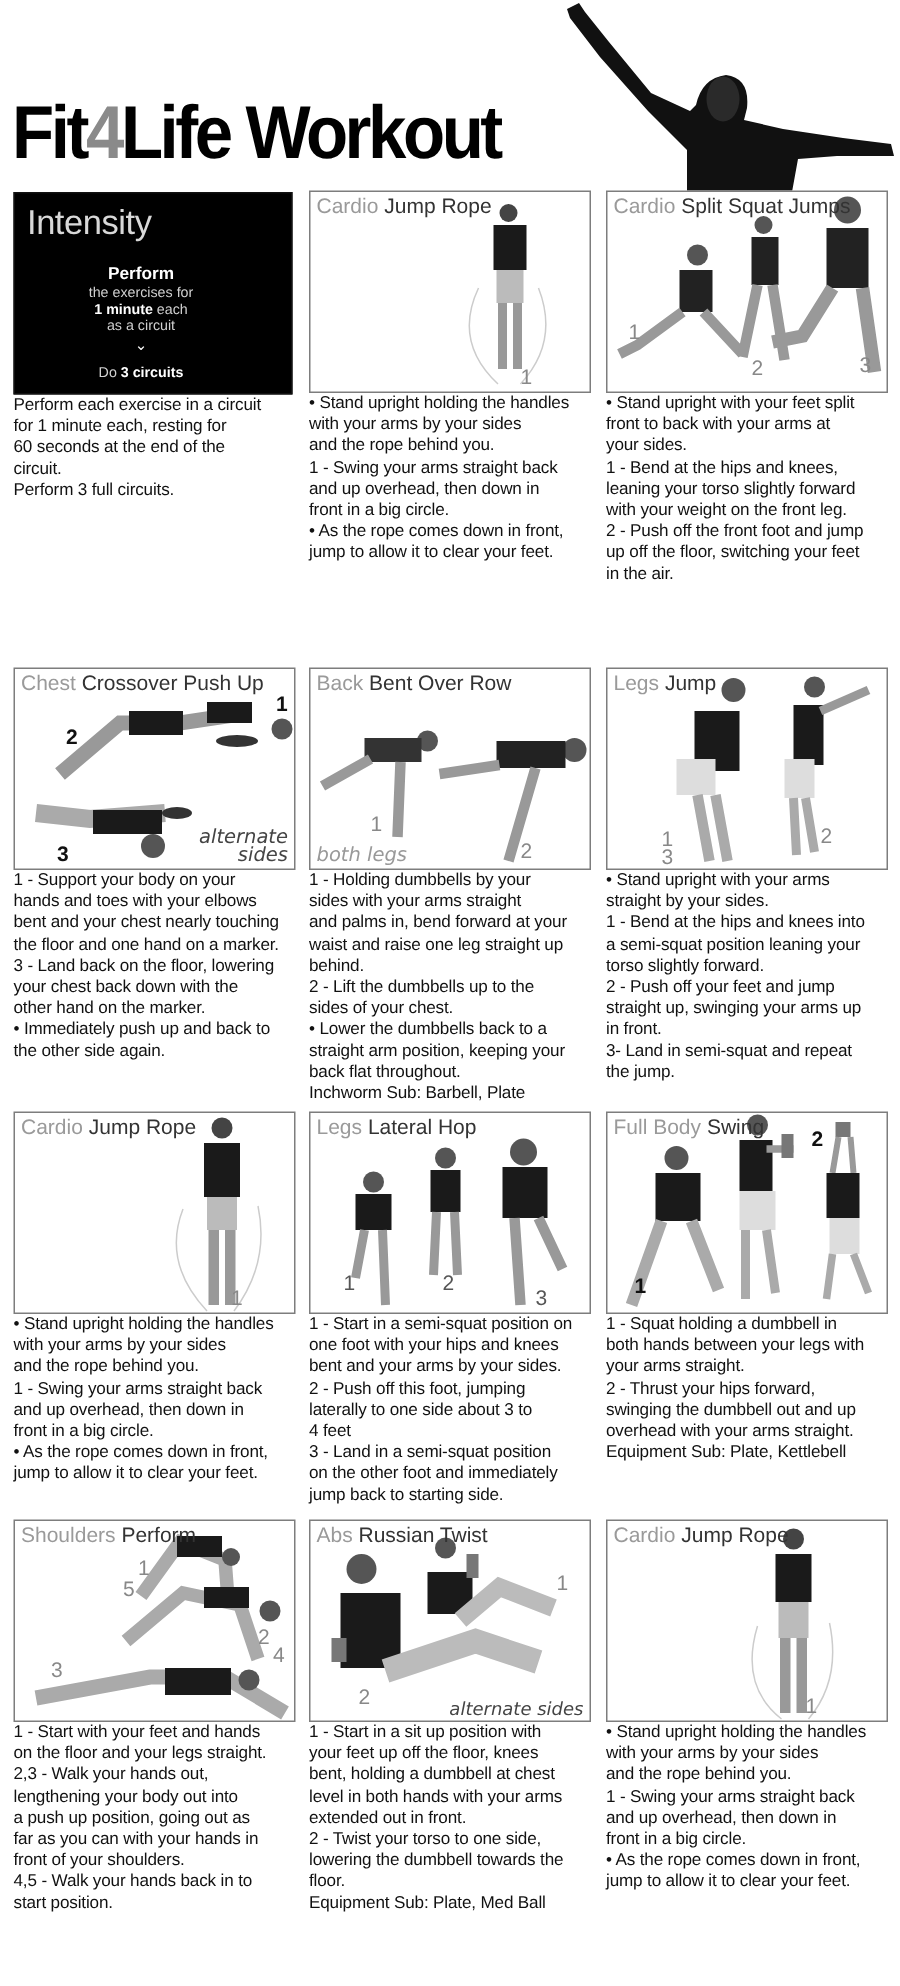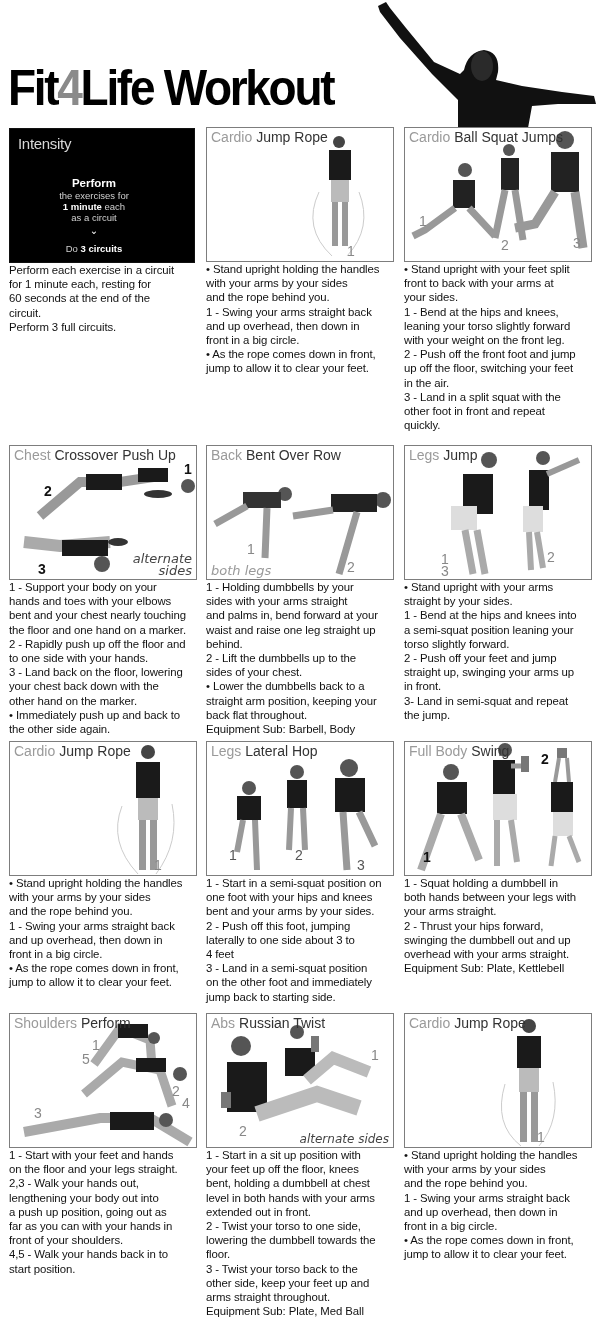--- a/index.html
+++ b/index.html
@@ -26,21 +26,21 @@
   }
   .photo .cap { position: absolute; left: 4px; top: 1px; font-size: 14px; color: #333; white-space: nowrap; }
   .photo .cap .cat { color: #9a9a9a; }
   .photo svg { position: absolute; left: 0; top: 0; }
   .photo .note { position: absolute; right: 4px; bottom: 2px; font-family: "DejaVu Sans", sans-serif; font-style: italic; font-size: 13px; color: #444; text-align: right; line-height: 12px; }
   .photo .note.left { right: auto; left: 4px; color: #999; }
 
   .intensity {
     position: relative; width: 186px; height: 135px; background: #000; color: #fff; border: 1px solid #111;
   }
-  .intensity .ih { position: absolute; left: 8px; top: 6px; font-size: 15px; color: #d8d8d8; letter-spacing: -0.3px; }
+  .intensity .ih { position: absolute; left: 8px; top: 6px; font-size: 23px; color: #d8d8d8; letter-spacing: -0.3px; }
   .intensity .ibody { position: absolute; left: 0; right: 16px; top: 47px; text-align: center; font-size: 9.5px; line-height: 11px; color: #d0d0d0; }
   .intensity .ibody b { color: #fff; }
   .intensity .perf { font-size: 11.5px; font-weight: 700; color: #fff; line-height: 14px; }
   .intensity .chev { font-size: 10px; color: #fff; line-height: 12px; margin: 2px 0 6px; }
 
   .desc { font-size: 11.4px; line-height: 14.2px; color: #111; margin-top: 0; letter-spacing: -0.1px; }
   .desc div { white-space: pre-line; }
 </style>
 </head>
 <body>
@@ -107,35 +107,32 @@
         <circle cx="104" cy="22" r="6" fill="#555"></circle>
         <rect x="96" y="30" width="18" height="32" fill="#222"></rect>
         <path d="M100 62 L90 110 M110 62 L118 112" stroke="#999" stroke-width="7" fill="none"></path>
         <circle cx="160" cy="12" r="9" fill="#555"></circle>
         <rect x="146" y="24" width="28" height="40" fill="#222"></rect>
         <path d="M150 64 L130 96 L110 100 M170 64 L178 120" stroke="#999" stroke-width="9" fill="none"></path>
         <text x="14" y="98" font-size="14" fill="#888">1</text>
         <text x="96" y="122" font-size="14" fill="#888">2</text>
         <text x="168" y="120" font-size="14" fill="#888">3</text>
       </svg>
-    <div class="cap"><span class="cat">Cardio</span> <span>Ball Squat Jumps</span></div>
+    <div class="cap"><span class="cat">Cardio</span> <span>Split Squat Jumps</span></div>
   </div>
   <div class="desc">
     <div>• Stand upright with your feet split
 front to back with your arms at
 your sides.</div>
     <div>1 - Bend at the hips and knees,
 leaning your torso slightly forward
 with your weight on the front leg.</div>
     <div>2 - Push off the front foot and jump
 up off the floor, switching your feet
 in the air.</div>
-    <div>3 - Land in a split squat with the
-other foot in front and repeat
-quickly.</div>
   </div>
 </div>
 
 <div class="cell c1" style="top:445px">
   <div class="photo">
     <svg width="188" height="135">
         <path d="M30 70 L70 36 L110 36 L150 30" stroke="#999" stroke-width="10" fill="none"></path>
         <rect x="76" y="28" width="36" height="16" fill="#1a1a1a"></rect>
         <rect x="128" y="22" width="30" height="14" fill="#1a1a1a"></rect>
         <circle cx="178" cy="40" r="7" fill="#555"></circle>
@@ -150,22 +147,20 @@
       </svg>
     <div class="cap"><span class="cat">Chest</span> <span>Crossover Push Up</span></div>
     <div class="note" style="white-space:pre-line">alternate
 sides</div>
   </div>
   <div class="desc">
     <div>1 - Support your body on your
 hands and toes with your elbows
 bent and your chest nearly touching
 the floor and one hand on a marker.</div>
-    <div>2 - Rapidly push up off the floor and
-to one side with your hands.</div>
     <div>3 - Land back on the floor, lowering
 your chest back down with the
 other hand on the marker.</div>
     <div>• Immediately push up and back to
 the other side again.</div>
   </div>
 </div>
 
 <div class="cell c2" style="top:445px">
   <div class="photo">
@@ -186,21 +181,21 @@
     <div>1 - Holding dumbbells by your
 sides with your arms straight
 and palms in, bend forward at your
 waist and raise one leg straight up
 behind.</div>
     <div>2 - Lift the dumbbells up to the
 sides of your chest.</div>
     <div>• Lower the dumbbells back to a
 straight arm position, keeping your
 back flat throughout.</div>
-    <div>Equipment Sub: Barbell, Body</div>
+    <div>Inchworm Sub: Barbell, Plate</div>
   </div>
 </div>
 
 <div class="cell c3" style="top:445px">
   <div class="photo">
     <svg width="188" height="135">
         <circle cx="84" cy="14" r="8" fill="#555"></circle>
         <rect x="58" y="28" width="30" height="40" fill="#1a1a1a"></rect>
         <rect x="46" y="60" width="26" height="24" fill="#ddd"></rect>
         <path d="M60 84 L68 128 M72 84 L80 128" stroke="#aaa" stroke-width="7" fill="none"></path>
@@ -370,23 +365,20 @@
   </div>
   <div class="desc">
     <div>1 - Start in a sit up position with
 your feet up off the floor, knees
 bent, holding a dumbbell at chest
 level in both hands with your arms
 extended out in front.</div>
     <div>2 - Twist your torso to one side,
 lowering the dumbbell towards the
 floor.</div>
-    <div>3 - Twist your torso back to the
-other side, keep your feet up and
-arms straight throughout.</div>
     <div>Equipment Sub: Plate, Med Ball</div>
   </div>
 </div>
 
 <div class="cell c3" style="top:1013px">
   <div class="photo">
     <svg width="188" height="135">
         <circle cx="124" cy="12" r="7" fill="#444"></circle>
         <rect x="112" y="22" width="24" height="32" fill="#1a1a1a"></rect>
         <rect x="114" y="54" width="20" height="24" fill="#bbb"></rect>

